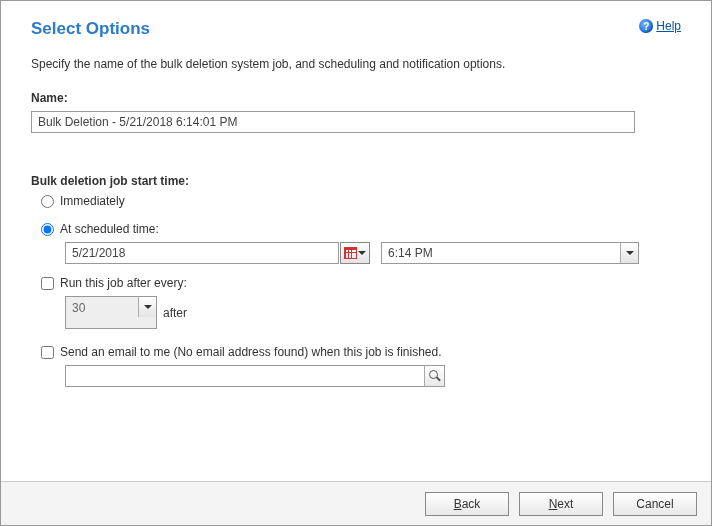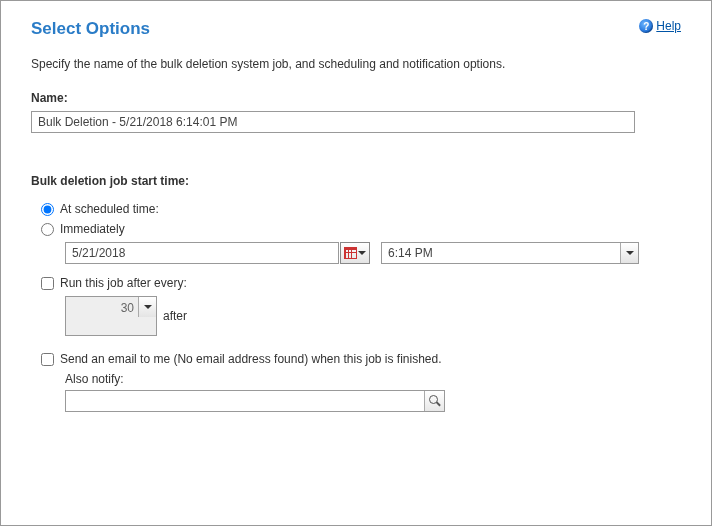--- a/index.html
+++ b/index.html
@@ -154,24 +154,23 @@
     position: absolute;
     top: 0; right: 0;
     width: 18px; height: 20px;
     border-left: 1px solid #aaa;
     background: linear-gradient(#fff,#e4e4e4);
     display: flex; align-items: center; justify-content: center;
     cursor: pointer;
   }
   .days-select {
     position: relative;
-    width: 92px; height: 40px;
+    width: 92px; height: 33px;
     border: 1px solid #999;
     background: #eee;
-    text-align: right;
   }
   .days-select .val {
     padding: 2px 22px 2px 6px;
     color: #666;
     line-height: 18px;
   }
   .days-select .dropdown-btn { border-left:1px solid #aaa; }
   .notify-row {
     display:flex;
     padding-left:24px;
@@ -246,28 +245,28 @@
     </div>
 
     <div class="description">Specify the name of the bulk deletion system job, and scheduling and notification options.</div>
 
     <div class="section-label">Name:</div>
     <input type="text" class="name-field" value="Bulk Deletion - 5/21/2018 6:14:01 PM" style="">
 
     <div class="section-label" style="margin-top:41px">Bulk deletion job start time:</div>
 
     <div class="grp">
+      <div class="radio-row">
+        <input type="radio" name="when" style="">
+        <span>Immediately</span>
+      </div>
+
       <div class="radio-row" style="margin-top:14px">
         <input type="radio" name="when" checked="" style="">
         <span>At scheduled time:</span>
-      </div>
-
-      <div class="radio-row">
-        <input type="radio" name="when" style="">
-        <span>Immediately</span>
       </div>
 
       <div class="date-time-row">
         <div class="date-box">
           <input type="text" value="5/21/2018" style="">
           <div class="picker-btn">
             <span class="cal-icon"></span>
             <span class="chev-down"></span>
           </div>
         </div>
@@ -292,28 +291,30 @@
           </div>
         </div>
         <span>after</span>
       </div>
 
       <div class="check-row" style="margin-top:16px">
         <input type="checkbox" style="">
         <span>Send an email to me (No email address found) when this job is finished.</span>
       </div>
 
-      <div class="indent" style="margin-top:2px">
-        <span>Also notify:</span>
-      </div>
       <div class="notify-row">
         <div class="notify-field">
           <input type="text" value="" style="">
           <div class="lookup-btn">
             <span class="mag-icon"></span>
           </div>
         </div>
       </div>
     </div>
 
   </div>
 
+  <div class="footer">
+    <button class="wiz-btn"><span class="ulchar">B</span><span>ack</span></button>
+    <button class="wiz-btn"><span class="ulchar">N</span><span>ext</span></button>
+    <button class="wiz-btn"><span>Cancel</span></button>
+  </div>
 </div>
 
 </body></html>

